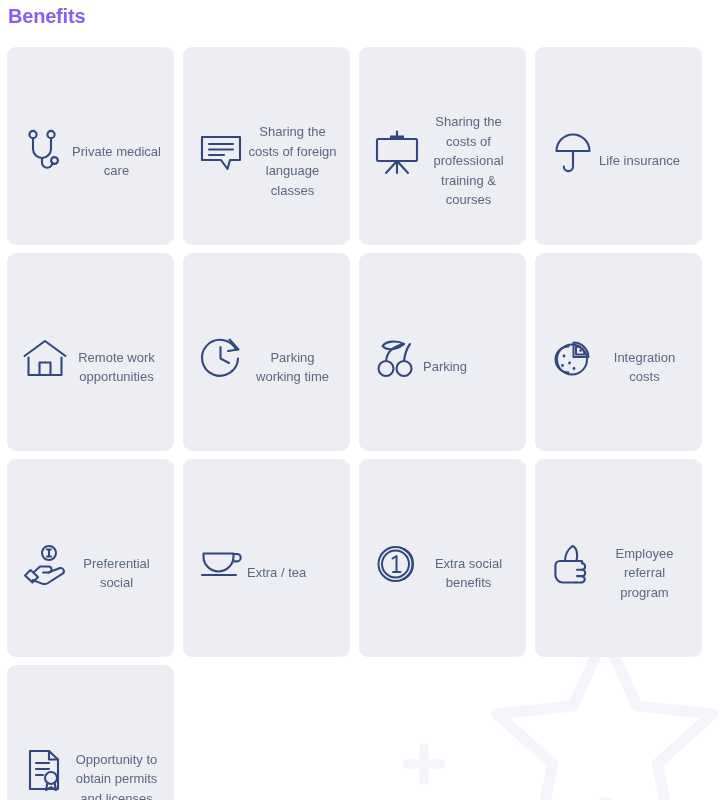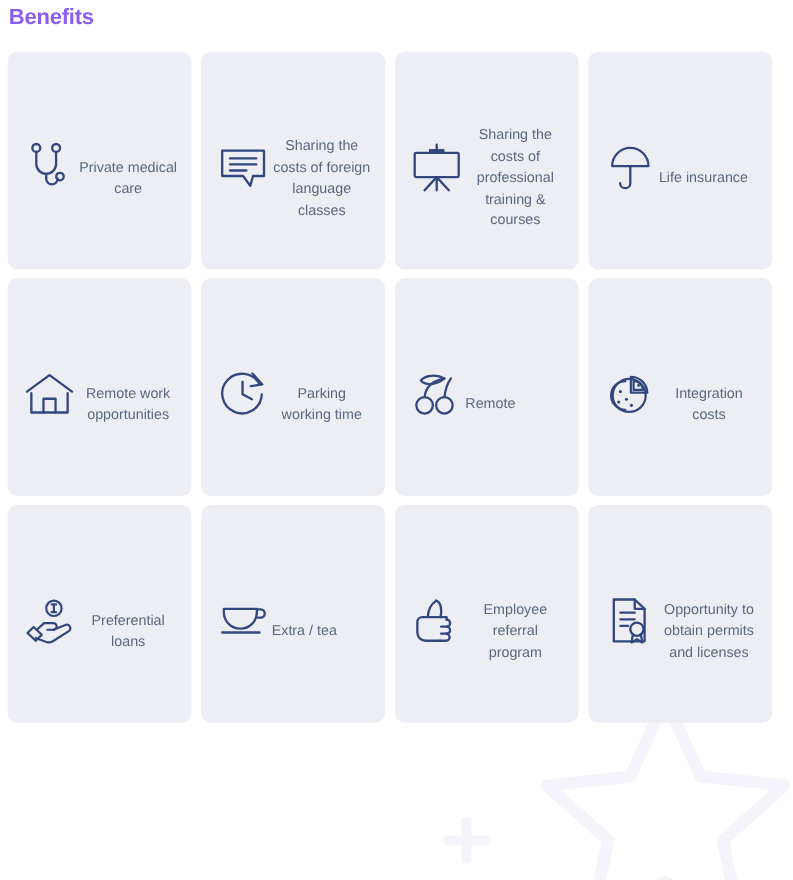--- a/index.html
+++ b/index.html
@@ -190,21 +190,21 @@
     <div class="benefit-card">
       <span class="benefit-icon">
         <svg width="46" height="44" viewBox="0 0 46 44" fill="none" stroke="currentColor" stroke-width="2.1" stroke-linecap="round" stroke-linejoin="round">
           <circle cx="12" cy="31.5" r="7.5"></circle>
           <circle cx="30" cy="31.5" r="7.5"></circle>
           <path d="M12 24 C13 14 20 9 30 7"></path>
           <path d="M30 24 C31 16 33 11 36 7"></path>
           <path d="M30 7 C23 3 12 4 8.5 9 C13 14 23 13 30 7 Z"></path>
         </svg>
       </span>
-      <span class="benefit-label">Remote</span>
+      <span class="benefit-label">Parking</span>
     </div>
 
     <div class="benefit-card">
       <span class="benefit-icon">
         <svg width="46" height="46" viewBox="0 0 46 46" fill="none" stroke="currentColor" stroke-width="2" stroke-linecap="round" stroke-linejoin="round">
           <path d="M22 8.5 A15 15 0 1 0 22 38.5 A15 15 0 0 0 22 8.5 Z"></path>
           <path d="M18.5 10.5 A12.4 12.4 0 1 0 18.5 36.5"></path>
           <path d="M23.5 6.5 L23.5 21 L38.5 21 A15 15 0 0 0 23.5 6.5 Z"></path>
           <path d="M26 10 L26 18.5 L34.5 18.5 A9 9 0 0 0 26 10 Z"></path>
           <circle cx="14" cy="20" r="1.4" fill="currentColor" stroke="none"></circle>
@@ -220,35 +220,47 @@
     <div class="benefit-card">
       <span class="benefit-icon">
         <svg width="48" height="44" viewBox="0 0 48 44" fill="none" stroke="currentColor" stroke-width="2" stroke-linecap="round" stroke-linejoin="round">
           <circle cx="28" cy="10" r="7"></circle>
           <path d="M26 6.5 h4 M28 6.5 v7 M26 13.5 h4"></path>
           <path d="M13 29 L19 23.5 h8.5 a3 3 0 0 1 0 6 H22"></path>
           <path d="M27.5 29.5 L39 25 a3.2 3.2 0 0 1 2.6 5.7 L27 40 a7 7 0 0 1 -6 0.6 L11.5 37"></path>
           <path d="M4 32.5 L9.5 27 L17 34 L11.5 39.5 Z"></path>
         </svg>
       </span>
-      <span class="benefit-label">Preferential loans</span>
+      <span class="benefit-label">Preferential social</span>
     </div>
 
     <div class="benefit-card">
       <span class="benefit-icon">
         <svg width="48" height="34" viewBox="0 0 48 34" fill="none" stroke="currentColor" stroke-width="2.1" stroke-linecap="round" stroke-linejoin="round">
           <path d="M6.5 5.5 h30 v3 a14.5 14.5 0 0 1 -30 0 Z"></path>
           <path d="M36.5 6 h3.5 a3.7 3.7 0 0 1 0 7.4 h-2.6"></path>
           <path d="M5 27 h34"></path>
         </svg>
       </span>
       <span class="benefit-label">Extra / tea</span>
     </div>
 
 
+    <div class="benefit-card">
+      <span class="benefit-icon">
+        <svg width="46" height="46" viewBox="0 0 46 46" fill="none" stroke="currentColor" stroke-width="2" stroke-linecap="round" stroke-linejoin="round">
+          <circle cx="21.5" cy="22" r="17"></circle>
+          <circle cx="21.5" cy="22" r="13.5"></circle>
+          <path d="M30 7 a17 17 0 0 1 0 30"></path>
+          <path d="M18.5 16.5 L22.5 14 V30"></path>
+          <path d="M19 30 h7.5"></path>
+        </svg>
+      </span>
+      <span class="benefit-label">Extra social benefits</span>
+    </div>
 
     <div class="benefit-card">
       <span class="benefit-icon">
         <svg width="42" height="46" viewBox="0 0 42 46" fill="none" stroke="currentColor" stroke-width="2.1" stroke-linecap="round" stroke-linejoin="round">
           <path d="M20.5 4 C15 8 13 13.5 13 19 h-5 a4.6 4.6 0 0 0 -4.6 4.6 V33 a7.5 7.5 0 0 0 7.5 7.5 h13"></path>
           <path d="M24 40.5 h5.5 a3.2 3.2 0 0 0 0 -6.4"></path>
           <path d="M25 34.1 h5 a3.2 3.2 0 0 0 0 -6.4"></path>
           <path d="M25 27.7 h5 a3.2 3.2 0 0 0 0 -6.4"></path>
           <path d="M13 19 c4.5 0 10.5 0 17 0 a3.2 3.2 0 0 1 0 2.3"></path>
           <path d="M20.5 4 c4.5 1.5 5.5 9 4 15"></path>

